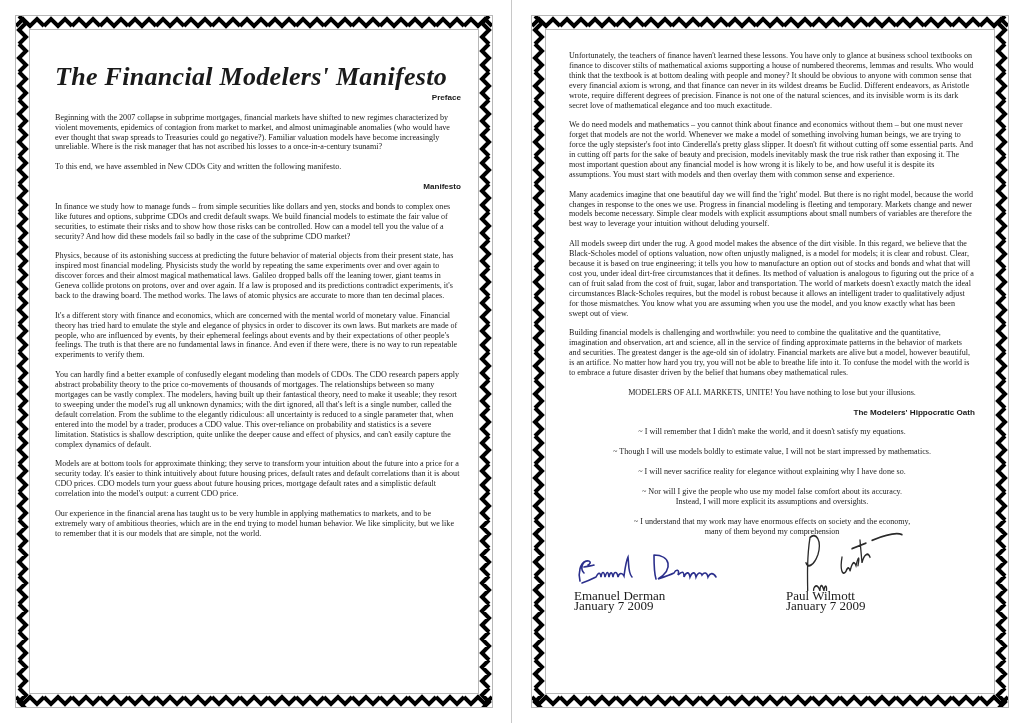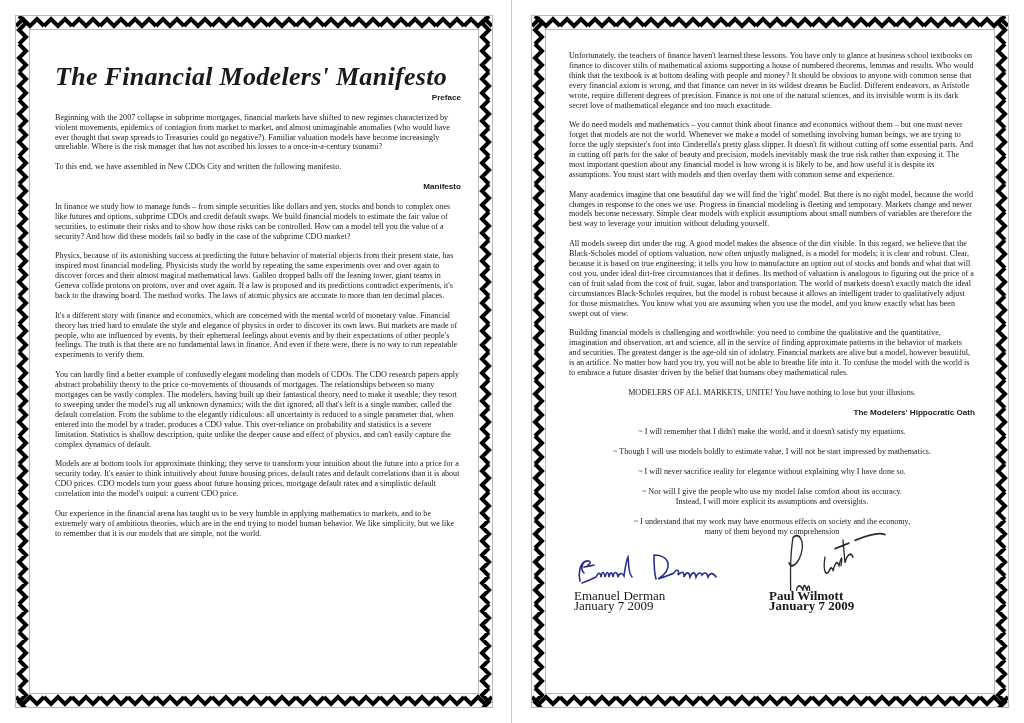--- a/index.html
+++ b/index.html
@@ -23,21 +23,21 @@
   .page.right .content { left: 38px; right: 34px; top: 36px; }
   p { margin: 0 0 9.9px 0; }
   .title { font-family: "Liberation Serif", serif; font-style: italic; font-weight: bold; font-size: 26px; text-align: left; margin-top: 22px; margin-bottom: 11px; letter-spacing: 0.3px; }
   .byline { font-style: italic; font-weight: bold; font-size: 8.5px; text-align: center; margin-bottom: 12px; }
   .sect { font-family: "Liberation Sans", sans-serif; font-weight: bold; font-size: 8.1px; text-align: right; margin: 0 0 9.9px 0; }
   .center { text-align: center; }
   .oath p { text-align: center; margin-bottom: 10px; }
   .sigs { position: relative; height: 70px; margin-top: 6px; }
   .sig { position: absolute; top: 0; }
   .sig.a { left: 5px; }
-  .sig.b { left: 200px; font-weight: bold; }
+  .sig.b { left: 217px; }
   .sig .name, .sig .date { font-size: 13px; line-height: 9.9px; }
   .sig svg { display: block; }
 </style>
 </head>
 <body>
 
 <div class="divider"></div>
 
 <div class="page left">
   <div class="border"></div>

